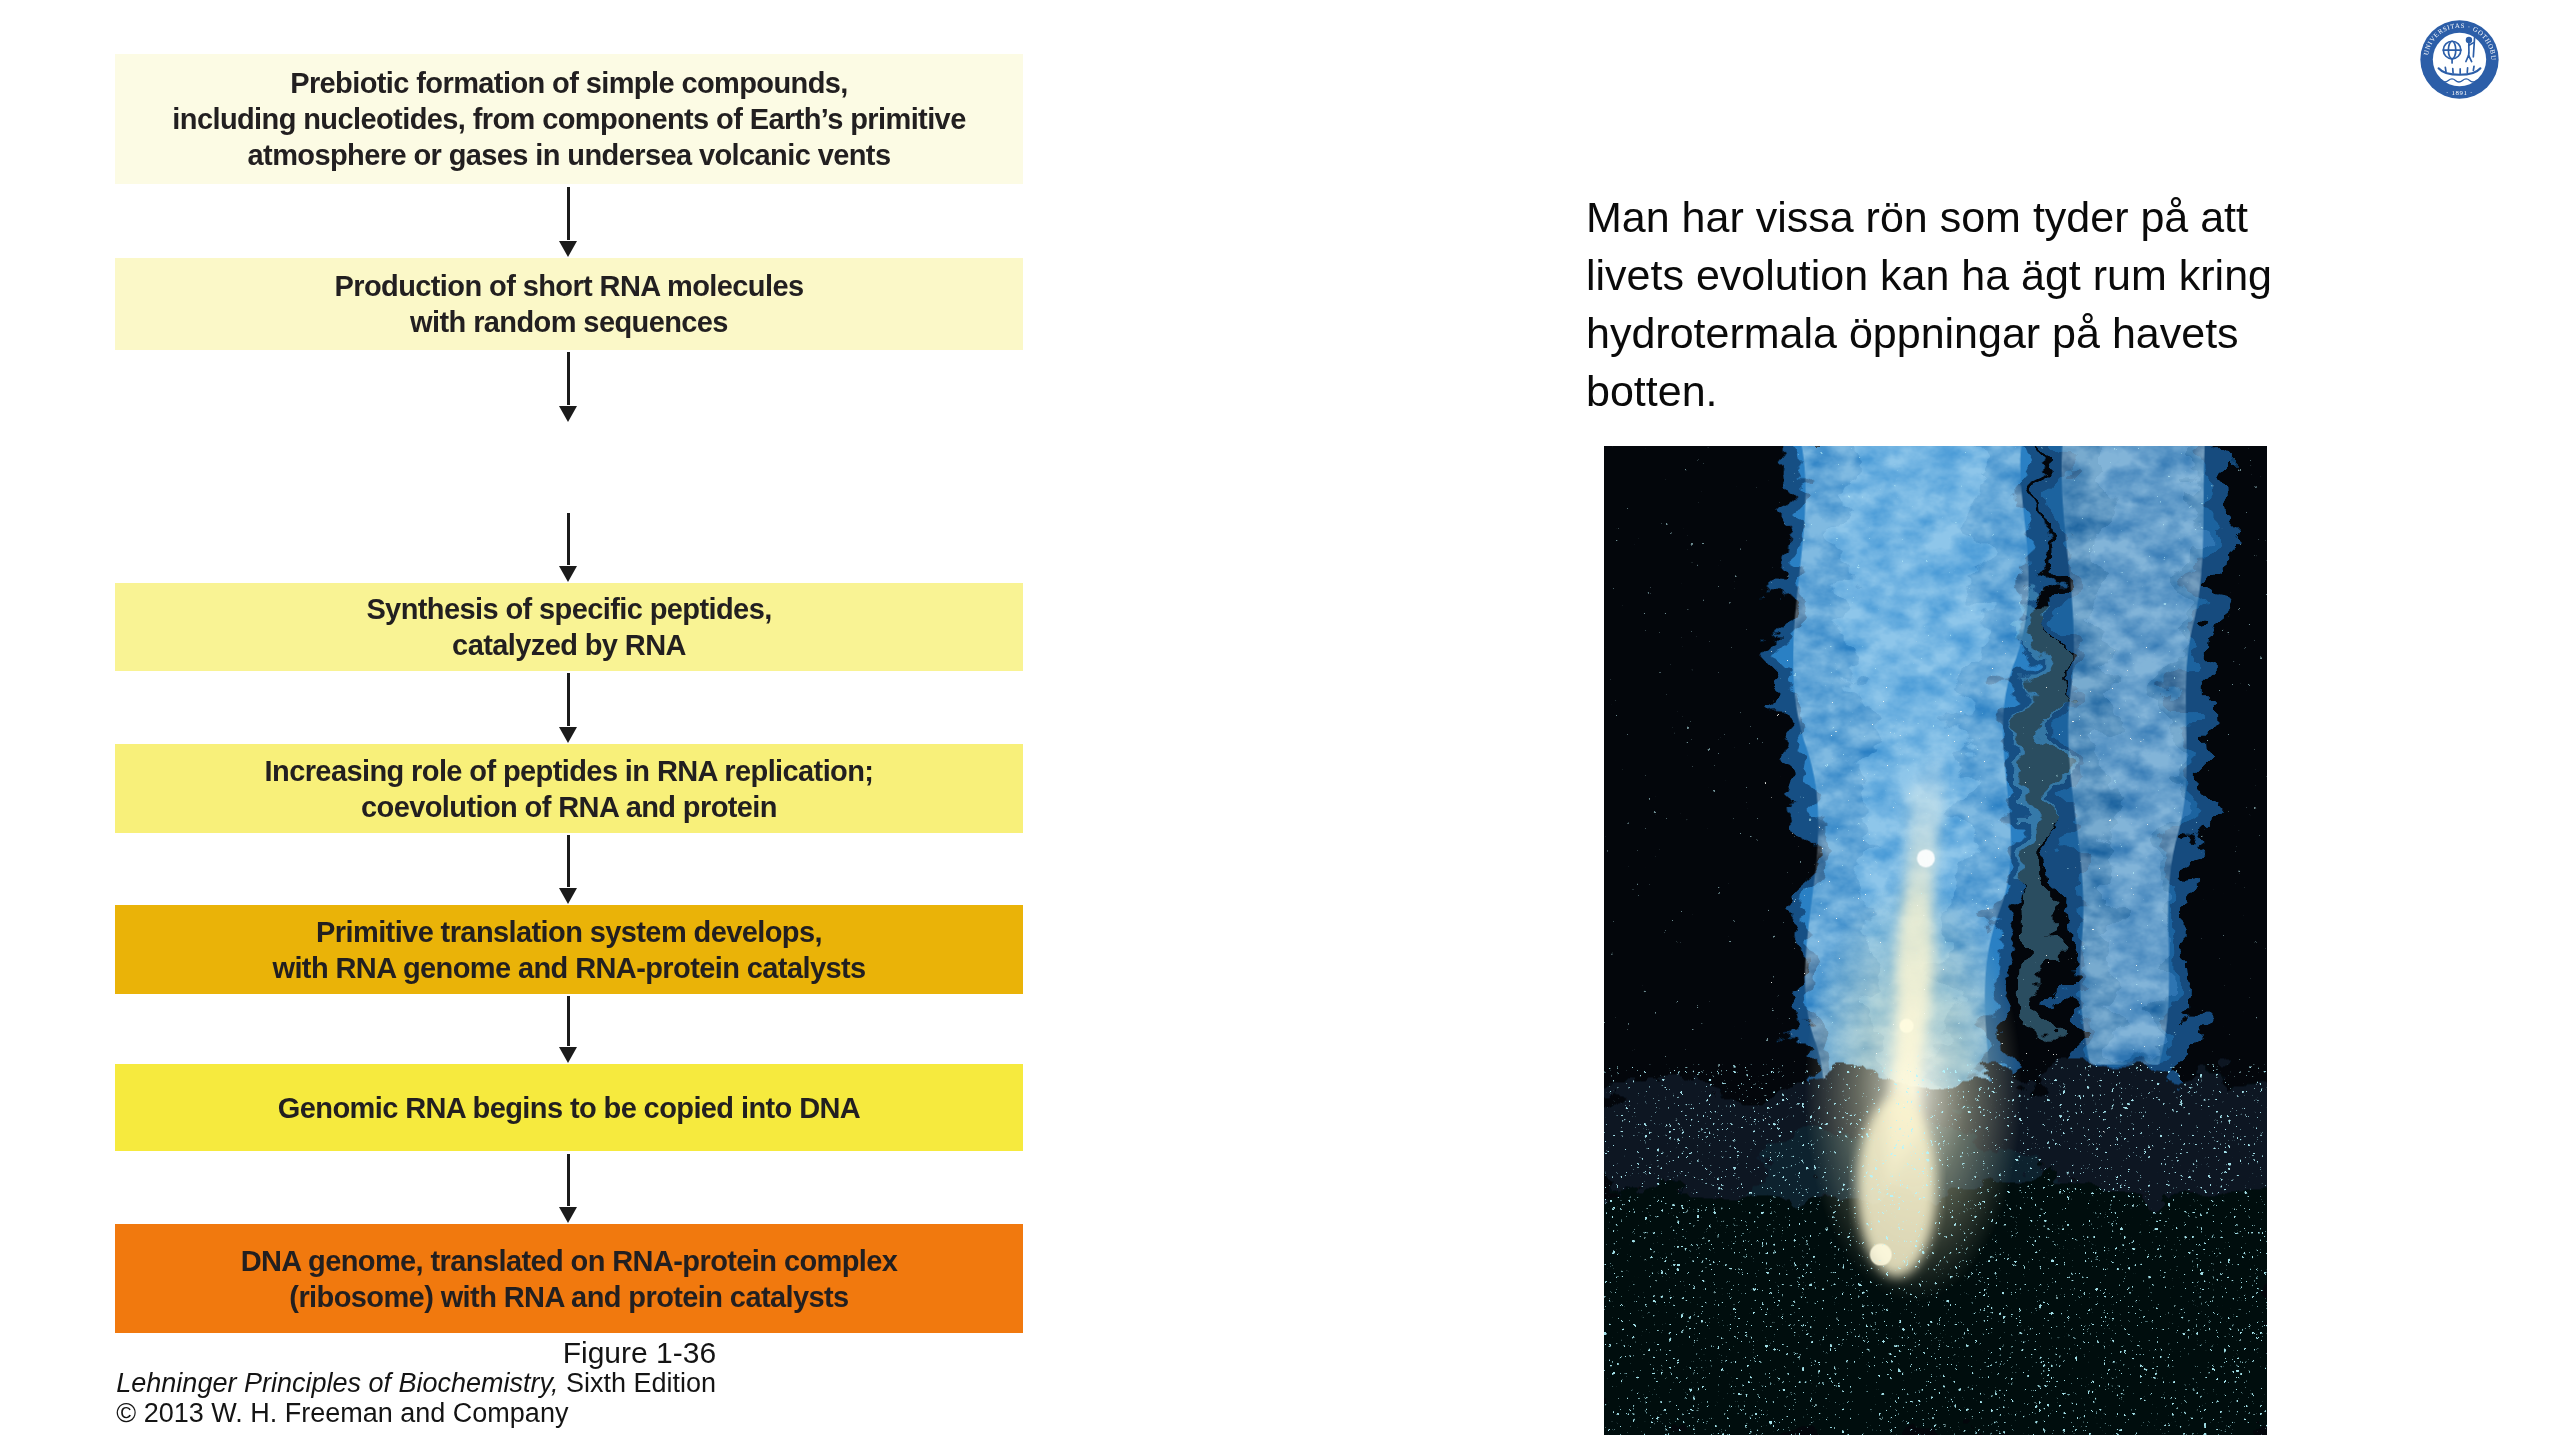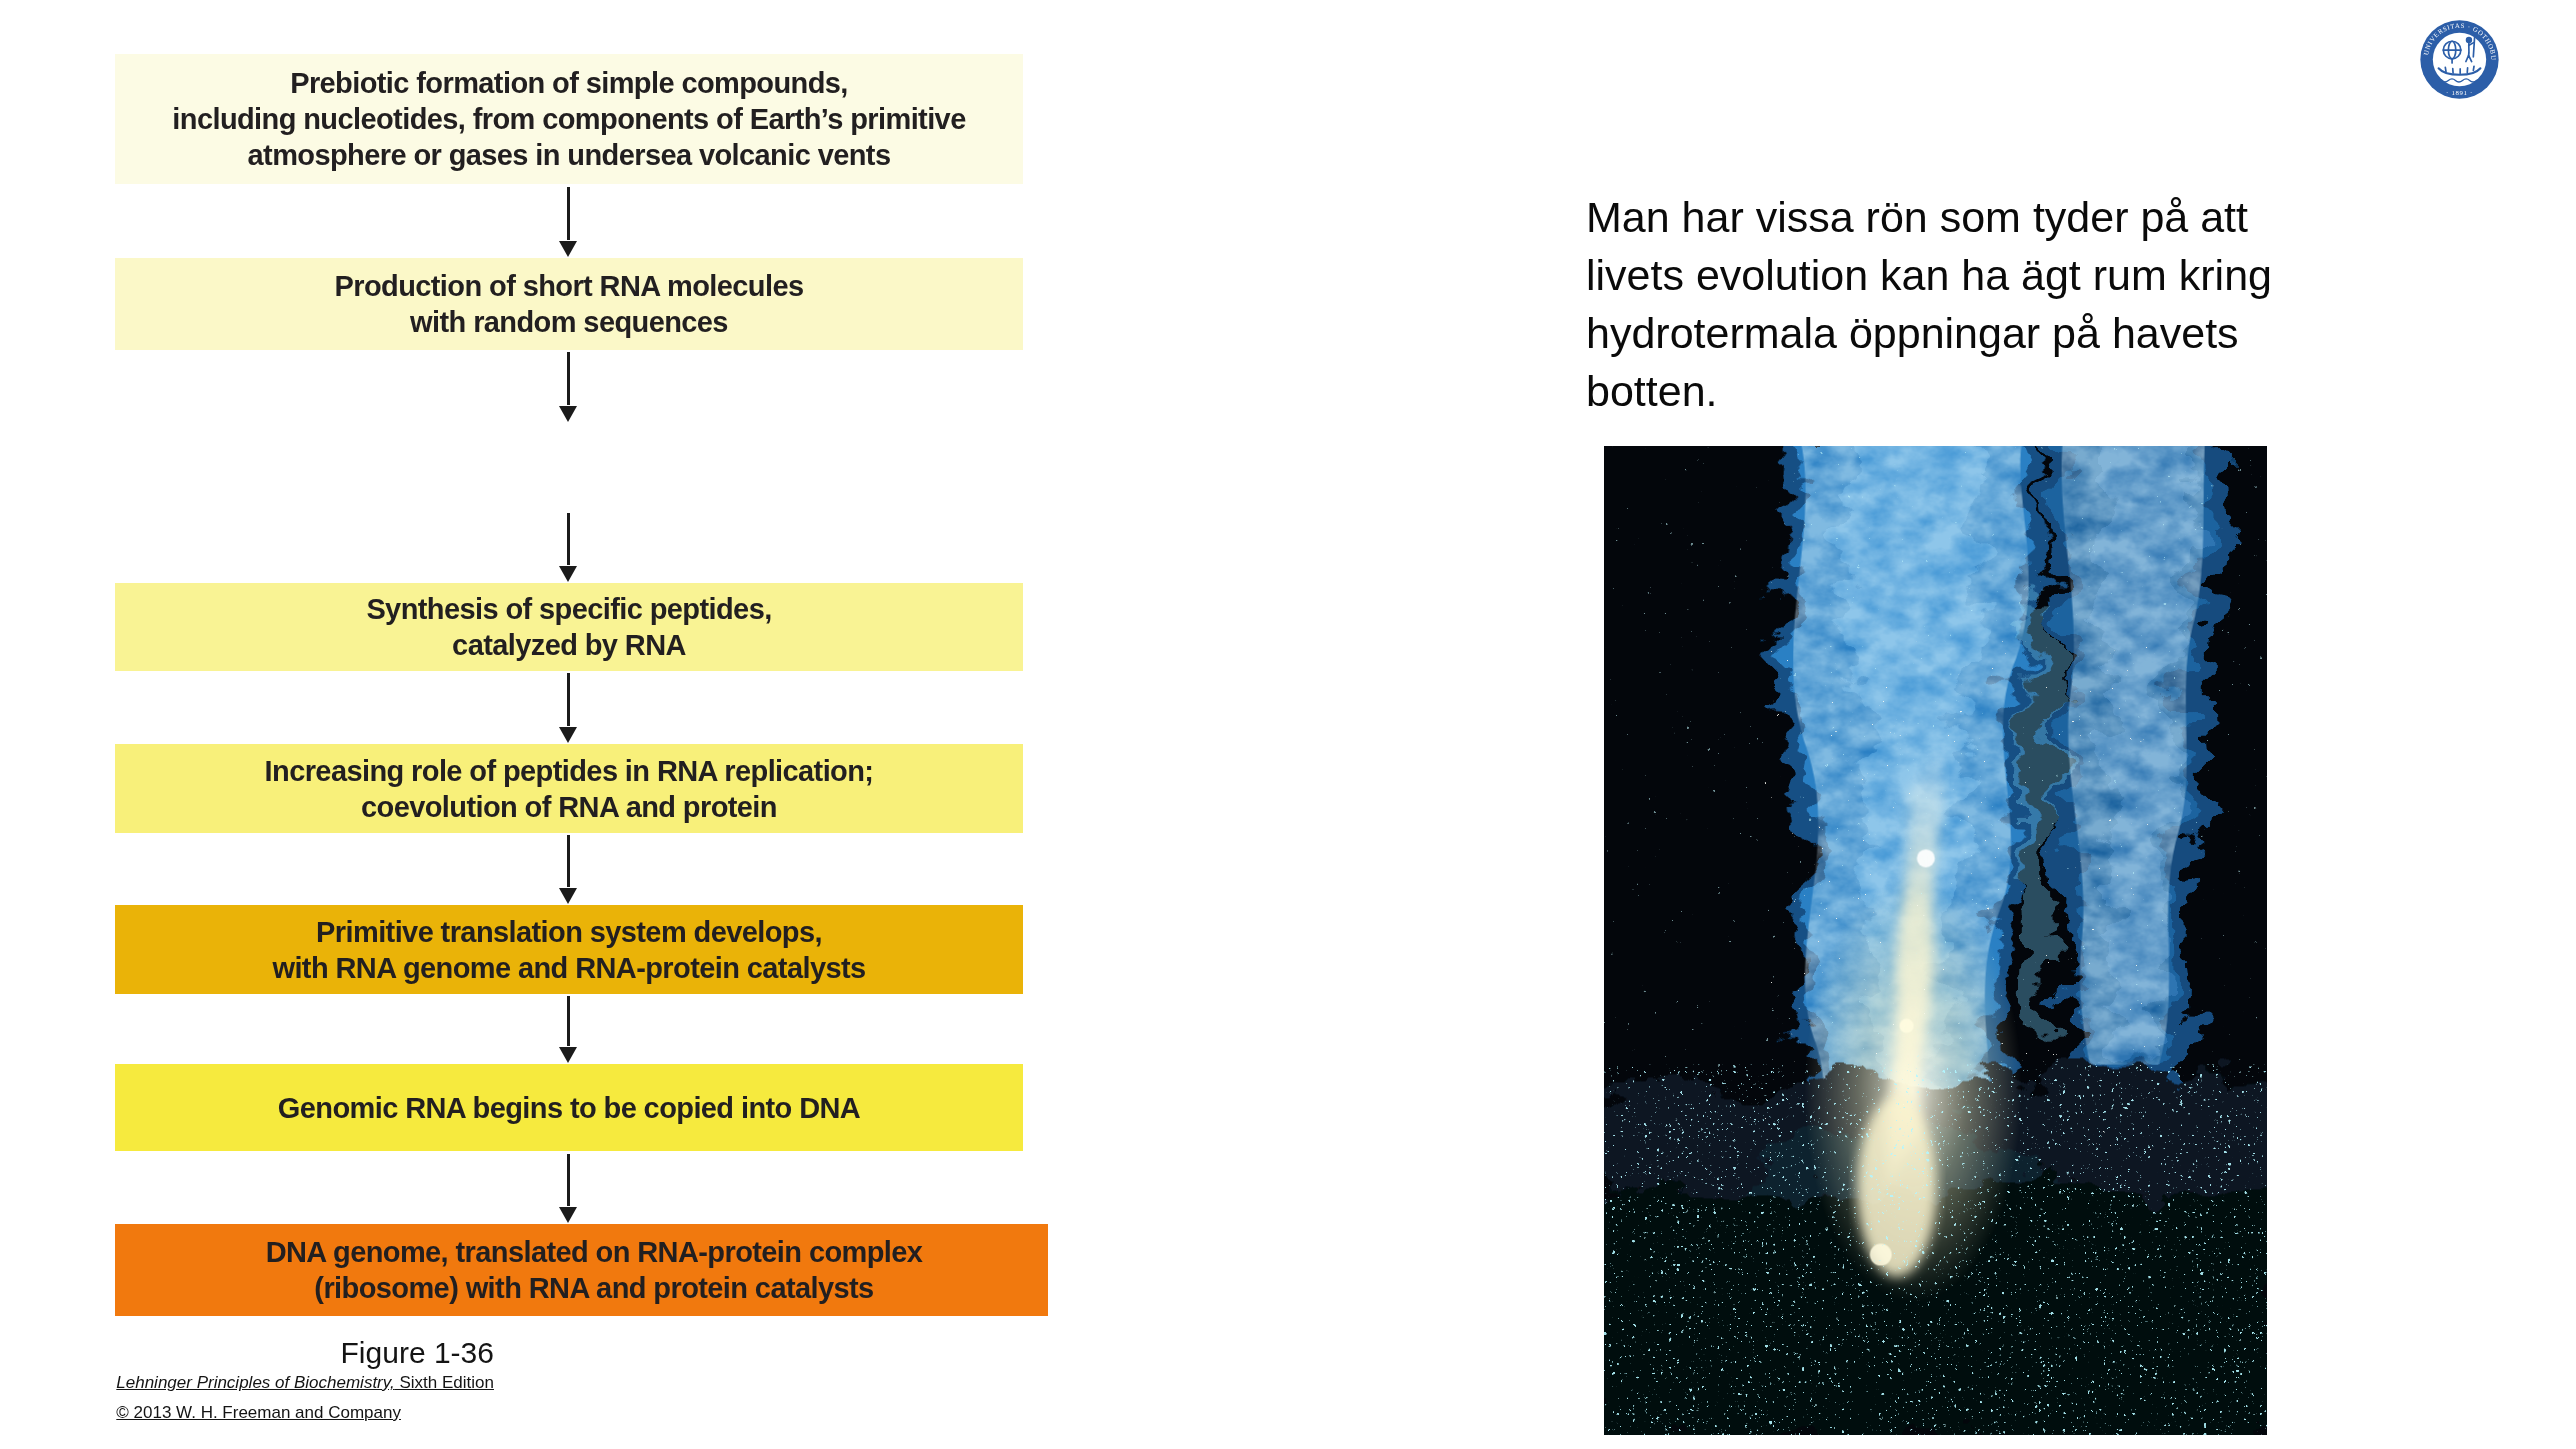--- a/index.html
+++ b/index.html
@@ -11,35 +11,35 @@
   .flow-step{position:absolute;left:0;width:908px;display:flex;align-items:center;justify-content:center;}
   .flow-step span{white-space:pre-line;text-align:center;font-weight:bold;font-size:29px;
                   line-height:36px;letter-spacing:-0.6px;color:#221f20;}
   .s1{top:0;height:130px;}
   .s2{top:204px;height:92px;}
   .s3{top:370px;height:87px;}
   .s4{top:529px;height:88px;}
   .s5{top:690px;height:89px;}
   .s6{top:851px;height:89px;}
   .s7{top:1010px;height:87px;}
-  .s8{top:1170px;height:92px;padding-left:25px;}
+  .s8{top:1170px;height:109px;}
   .flow-arrow{position:absolute;left:452px;width:2.6px;background:#1b1b1b;}
   .flow-arrow::after{content:"";position:absolute;bottom:-16.7px;left:-7.7px;width:0;height:0;
                      border:9px solid transparent;border-bottom:0;border-top:16.7px solid #1b1b1b;}
   .a1{top:133px;height:53px;}
   .a2{top:298px;height:53px;}
   .a3{top:459px;height:52px;}
   .a4{top:619px;height:53px;}
   .a5{top:781px;height:52px;}
   .a6{top:942px;height:50px;}
   .a7{top:1100px;height:52px;}
 
   .figure-caption{position:absolute;left:1.3px;top:1284px;color:#141414;}
   .cap-line1{font-size:30px;font-weight:normal;line-height:30px;text-align:right;}
-  .cap-line2,.cap-line3{font-size:17px;line-height:30px;text-decoration:underline;}
+  .cap-line2,.cap-line3{font-size:27px;line-height:30px;}
   .cap-book{font-style:italic;}
 
   
   .intro-text{position:absolute;left:1586px;top:188px;width:773px;font-size:43px;line-height:58px;
               color:#0a0a0a;white-space:pre-line;}
   .vent-photo{position:absolute;left:1604px;top:446px;width:663px;height:989px;display:block;}
 
   
   .logo{position:absolute;left:2347px;top:19.3px;width:225px;text-align:center;}
   .seal{display:block;margin:0 auto 11.6px auto;}

